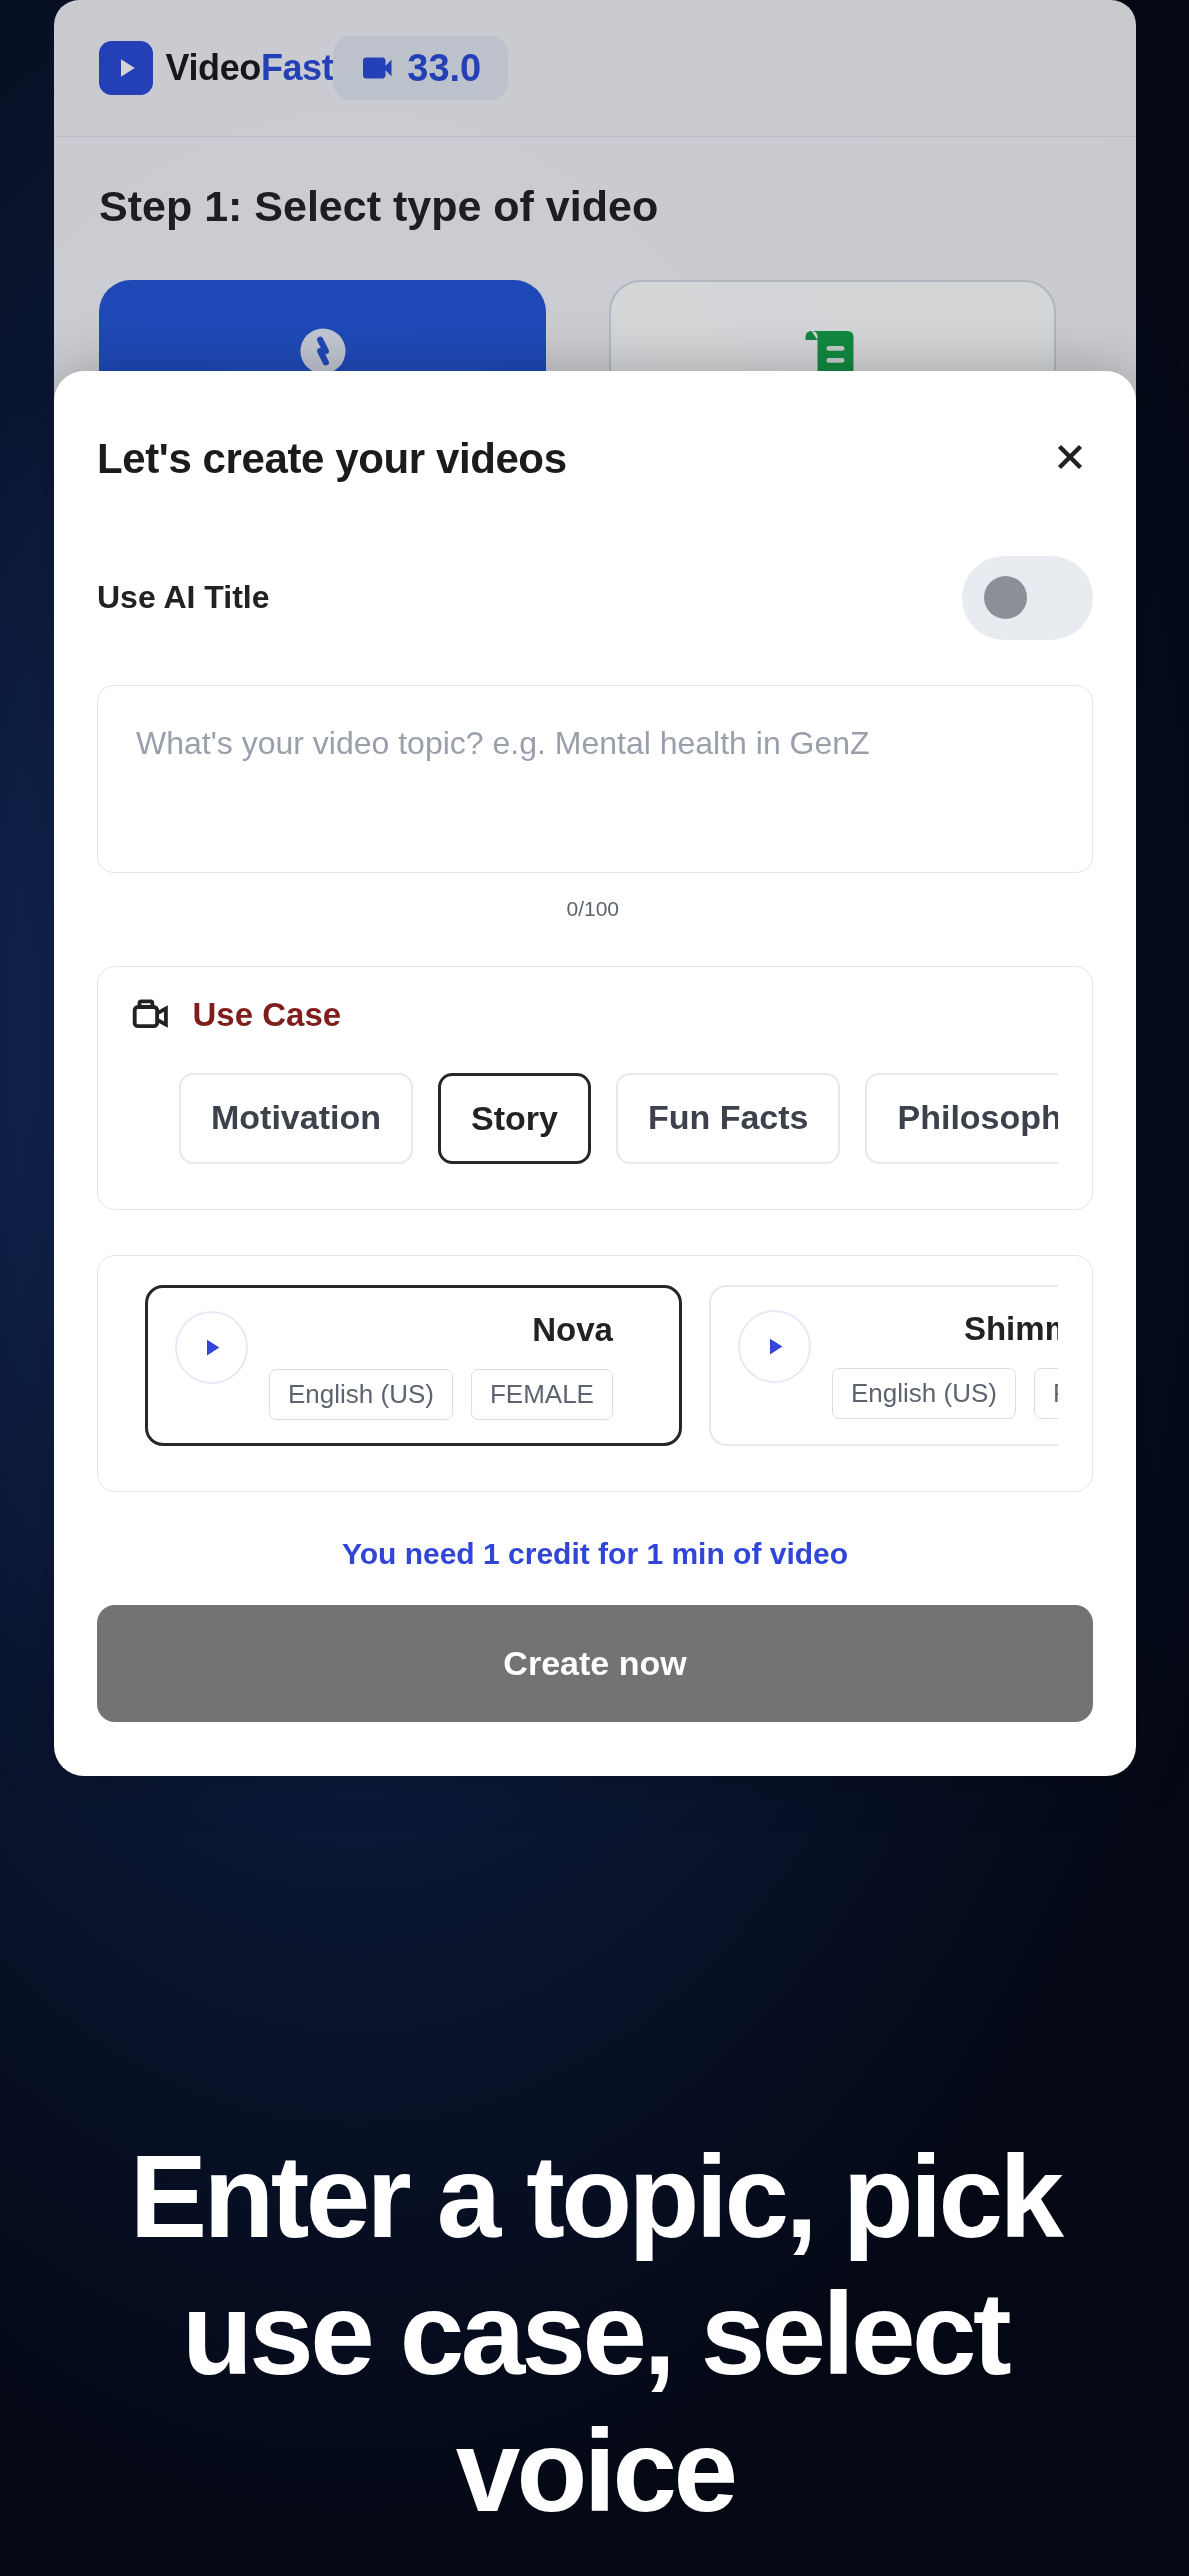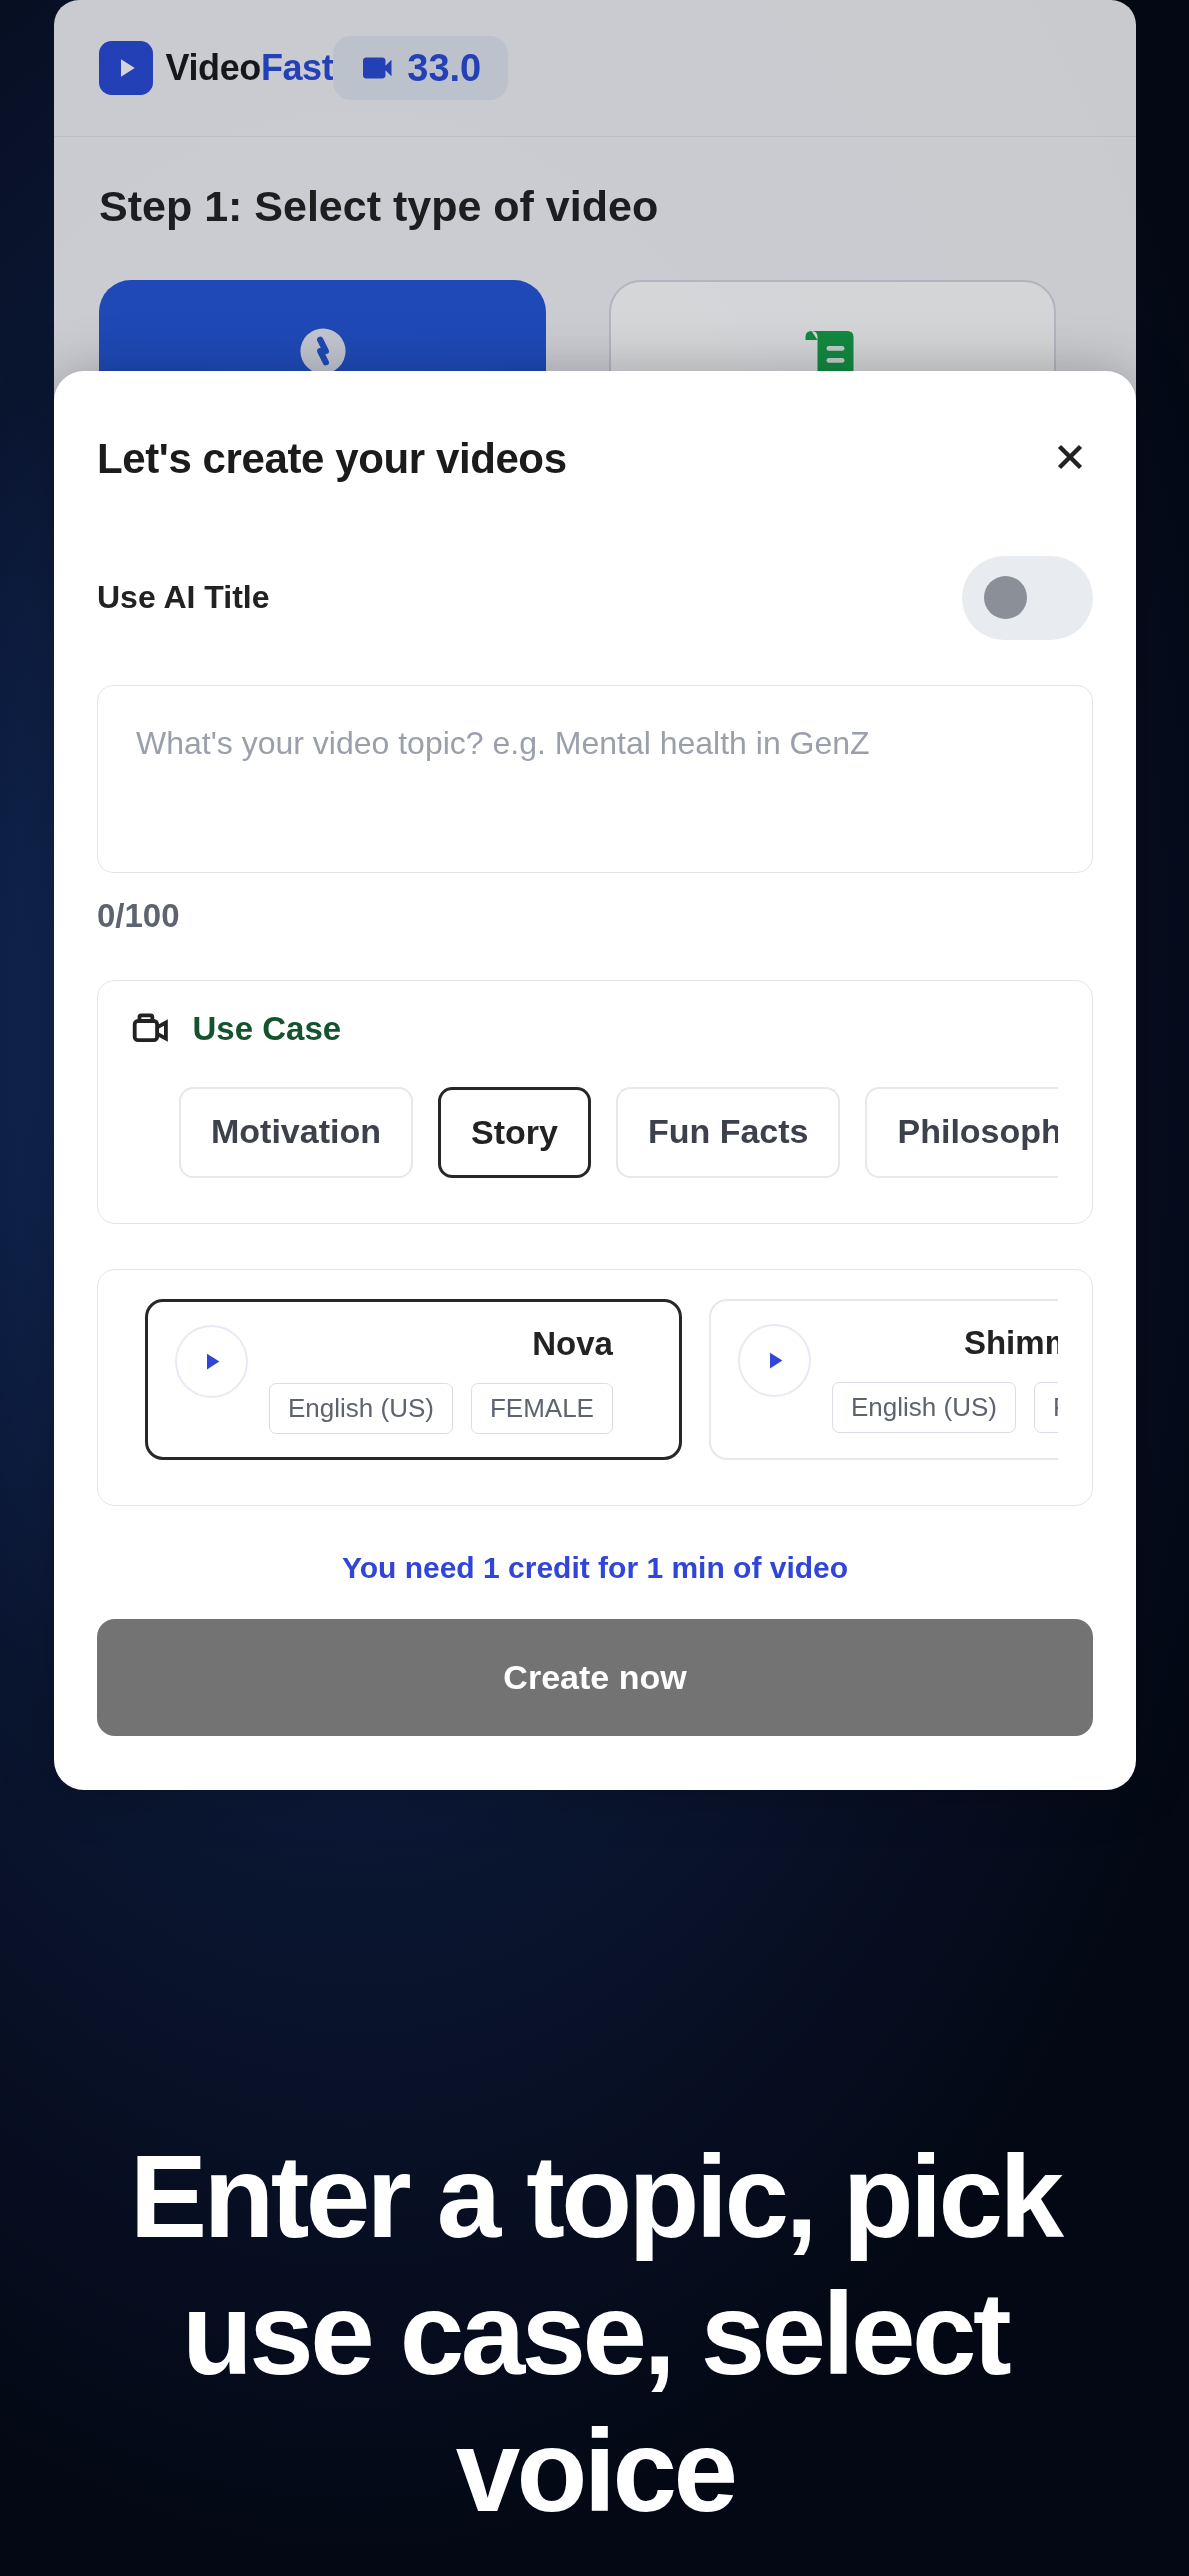--- a/index.html
+++ b/index.html
@@ -144,39 +144,39 @@
     border: 1.8px solid #e2e5eb;
     border-radius: 16px;
     padding: 39px 38px;
     font-size: 32px;
     font-family: inherit;
     color: #222;
     resize: none;
   }
   .topic-input::placeholder { color: #9aa0ab; }
   .char-count {
-    text-align: left;
-    font-size: 33px;
+    text-align: center;
+    font-size: 21px;
     color: #5d6470;
     margin: 21.5px 4.5px 45px 0;
-    font-weight: 700;
+    font-weight: 400;
   }
 
   .section-card {
     border: 1.8px solid #e2e5eb;
     border-radius: 18px;
     padding: 29px 34px 45px;
     margin-bottom: 45px;
   }
   .section-head {
     display:flex; align-items:center; gap: 21.5px;
     margin-bottom: 39px;
   }
   .section-head svg {}
-  .section-title { font-size: 33px; font-weight: 800; color: #14532d; }
+  .section-title { font-size: 33px; font-weight: 800; color: #7f1d1d; }
 
   .pill-row {
     display:flex;
     gap: 25px;
     overflow: hidden;
     padding-left: 47px;
   }
   .pill {
     flex: 0 0 auto;
     border: 2.7px solid #e5e8ee;

